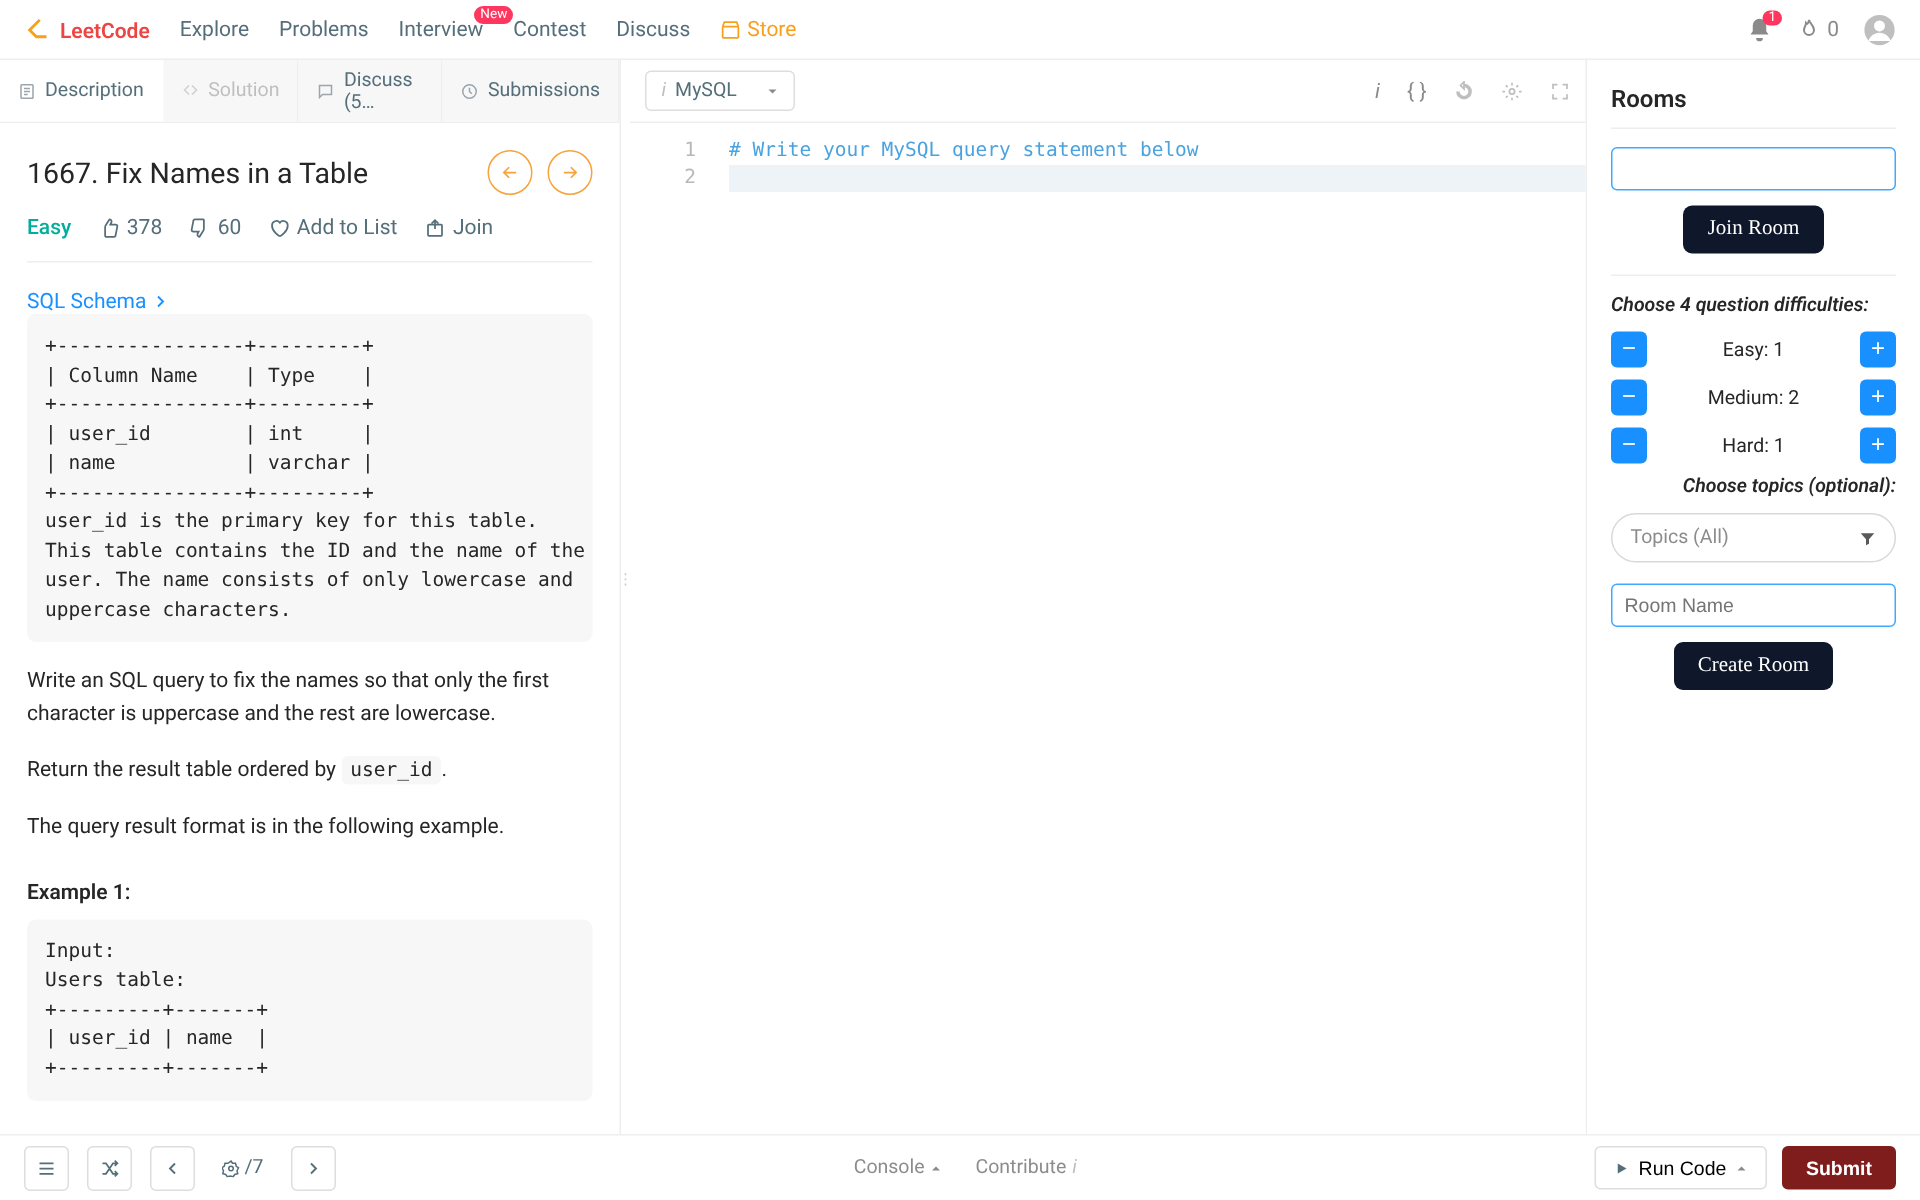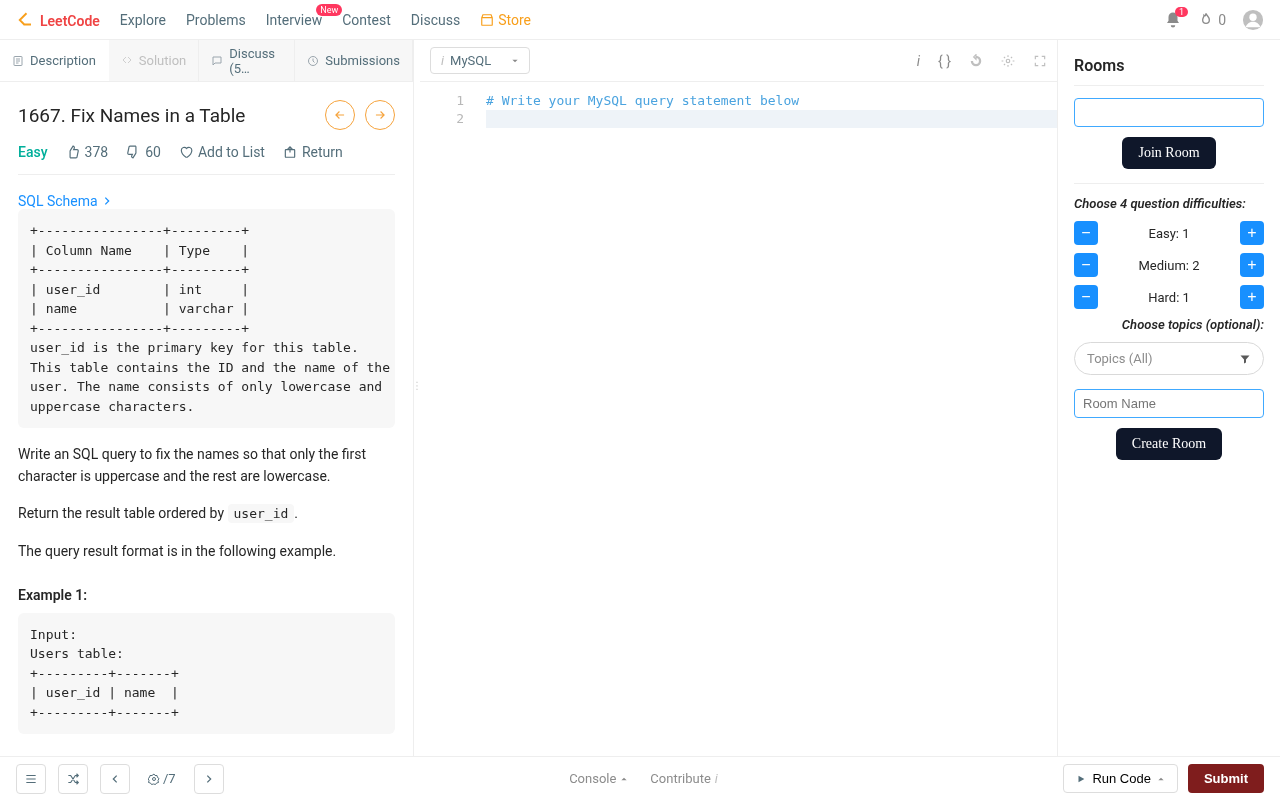--- a/index.html
+++ b/index.html
@@ -193,21 +193,21 @@
           <svg width="14" height="14" viewBox="0 0 24 24" fill="none" stroke="#546e7a" stroke-width="2">
               <path d="M12 21s-8-5-8-12a5 5 0 019-3 5 5 0 019 3c0 7-8 12-8 12z"></path>
             </svg>
           <span>Add to List</span>
         </span>
         <span class="meta-item">
           <svg width="14" height="14" viewBox="0 0 24 24" fill="none" stroke="#546e7a" stroke-width="2">
               <rect x="4" y="8" width="16" height="13" rx="1"></rect>
               <path d="M12 3v10M8 7l4-4 4 4"></path>
             </svg>
-          <span>Return</span>
+          <span>Join</span>
         </span>
       </div>
       <div class="link1">
         <span>SQL Schema</span>
         <svg width="10" height="10" viewBox="0 0 24 24" fill="none" stroke="#1890ff" stroke-width="3">
             <path d="M8 4l8 8-8 8"></path>
           </svg>
       </div>
       <pre class="block">+----------------+---------+
 | Column Name    | Type    |

